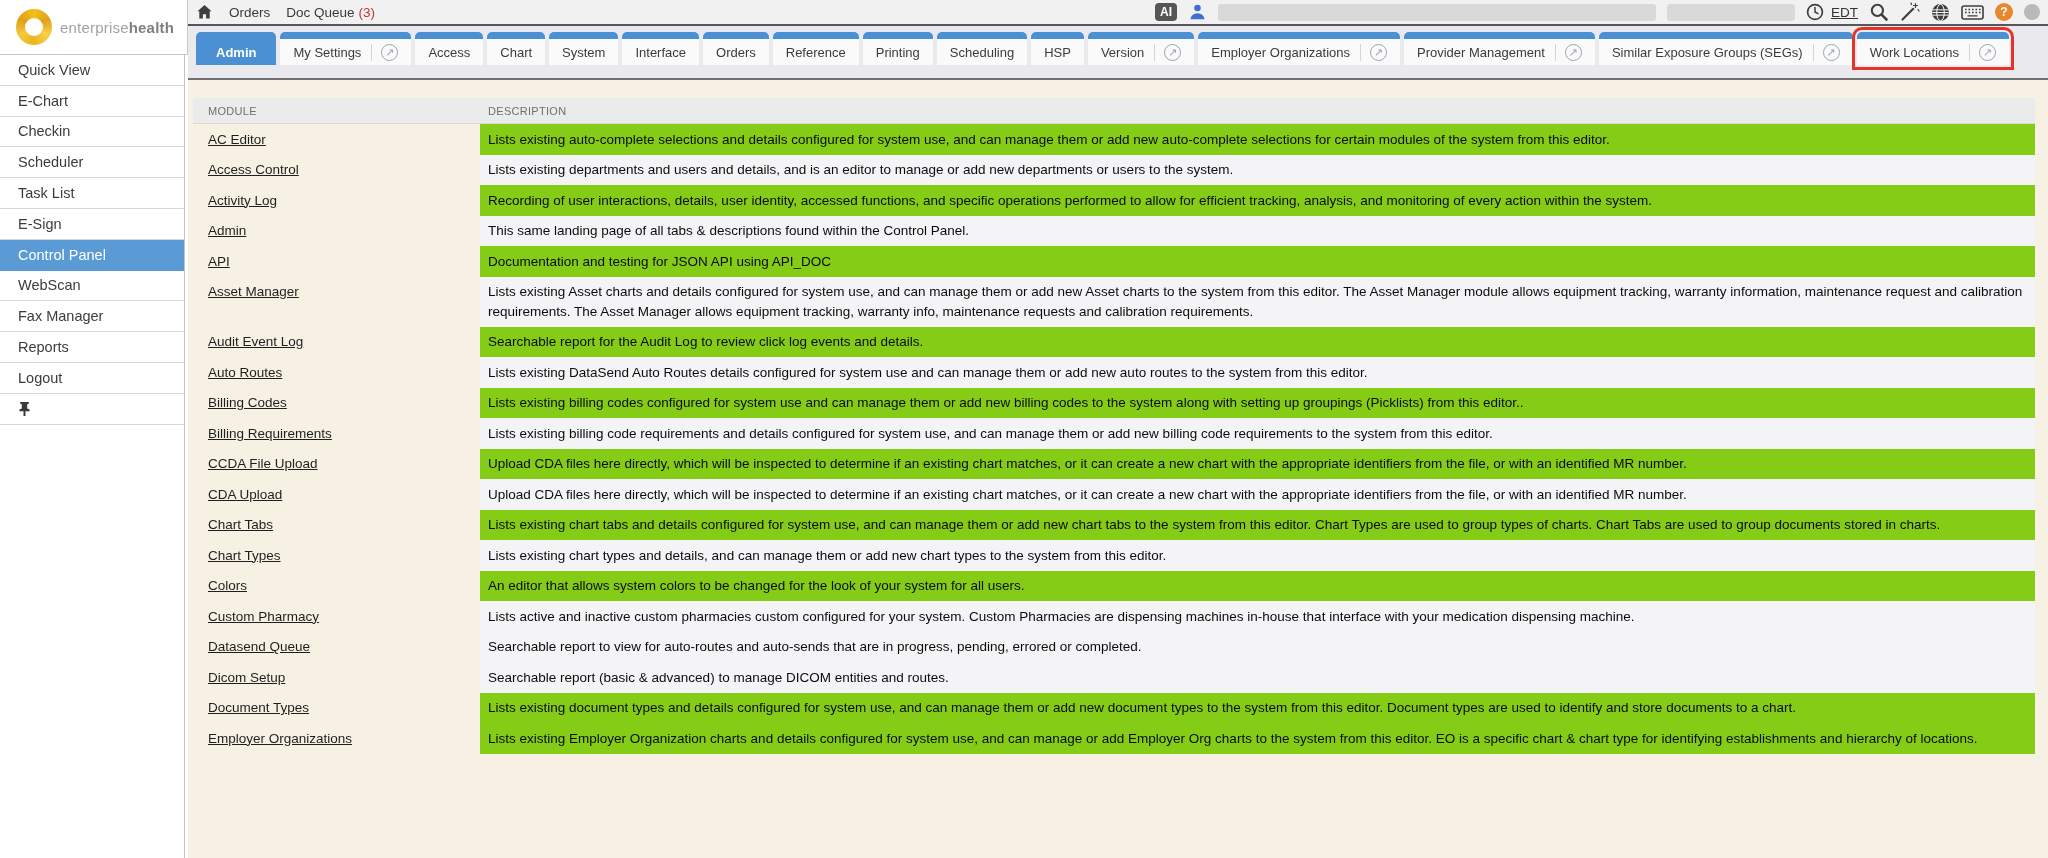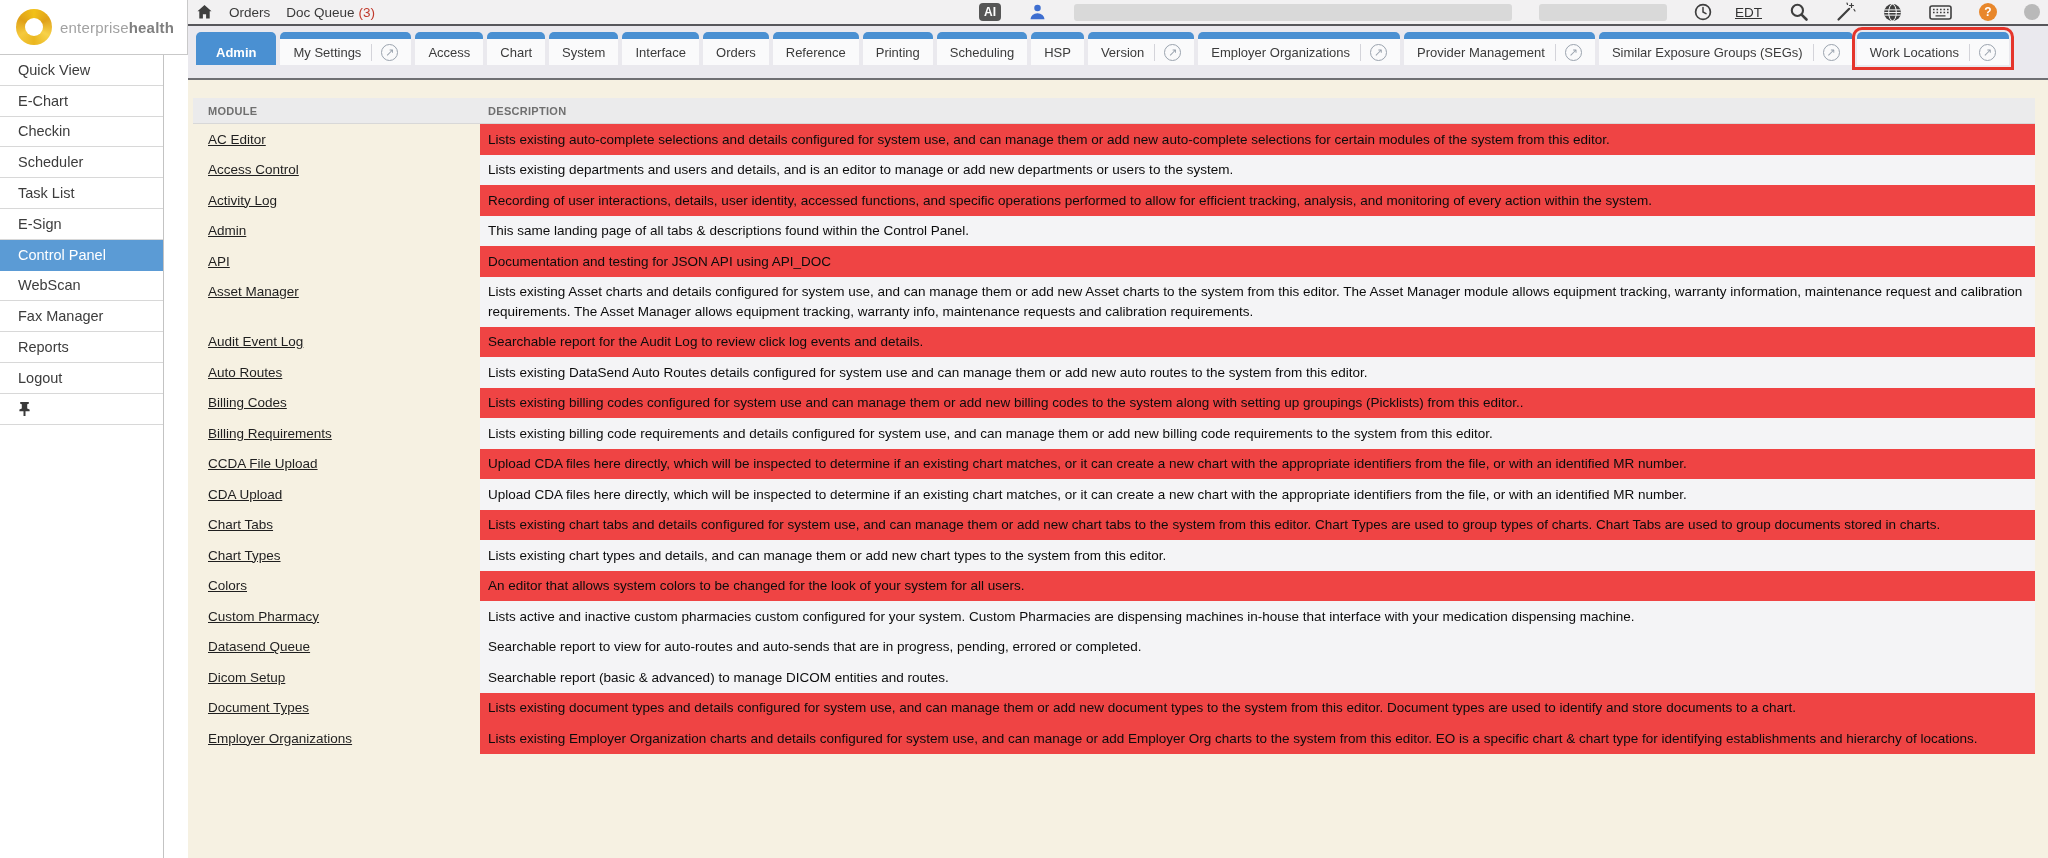--- a/index.html
+++ b/index.html
@@ -6,21 +6,21 @@
   html,body { width:2048px; height:858px; overflow:hidden;
     font-family:"Liberation Sans", sans-serif; background:#fff; }
 
   
   .topbar { position:absolute; left:0; top:0; width:2048px; height:26px;
     background:#f2f1f2; border-bottom:2px solid #57575b;
     display:flex; align-items:center; padding:0 8px 0 196px; z-index:2; }
   .crumbs { display:flex; align-items:center; gap:16px; font-size:13.5px; color:#3a3a3a; }
   .crumb { cursor:pointer; }
   .count-red { color:var(--count-red,#c0392b); margin-left:4px; }
-  .top-right { margin-left:auto; display:flex; align-items:center; gap:27px; }
+  .top-right { margin-left:auto; display:flex; align-items:center; gap:11px; }
   .ai-badge { background:#565656; color:#fff; font-weight:bold; font-size:12px;
     border-radius:4px; padding:2px 5px; line-height:14px; }
   .redact { background:#d9d9d9; height:17px; border-radius:3px; }
   .redact.long { width:438px; } .redact.short { width:128px; }
   .tz { font-size:13.5px; color:#333; margin-left:-4px;text-decoration:underline; }
   .help-circle { width:18px; height:18px; border-radius:50%; background:var(--help-orange,#e8872b);
     color:#fff; font-size:12px; font-weight:bold; display:flex; align-items:center; justify-content:center; }
   .presence { width:16px; height:16px; border-radius:50%; background:#b9b9b9; }
   .icon-svg { display:block; }
 
@@ -45,40 +45,40 @@
     display:flex; align-items:center; padding:12px 13px; font-size:13px; color:#3b3b3b;
     cursor:pointer; white-space:nowrap; }
   .tab.active { background:var(--tab-blue,#4a90d2); color:#fff; font-weight:bold; padding:0 20px; }
   .tab.highlighted { outline:3px solid var(--red-box,#e5352b); outline-offset:2px; }
   .tab-ext { margin-left:10px; padding-left:9px; border-left:1px solid #d4d4da;
     display:flex; align-items:center; }
   .ext-glyph { width:17px; height:17px; border:1px solid #9aa3ae; border-radius:50%;
     color:#9aa3ae; font-size:11px; line-height:15px; text-align:center; display:block; }
 
   
-  .sidebar { position:absolute; left:0; top:55px; width:164px; bottom:0; background:#fff;
+  .sidebar { position:absolute; left:0; top:55px; width:185px; bottom:0; background:#fff;
     border-right:1px solid #c3c3c3; z-index:3; }
   .side-item { height:30.8px; display:flex; align-items:center; padding-left:18px;
     font-size:14.5px; color:#3c3c3c; border-bottom:1px solid #d8d8d8; cursor:pointer; }
   .side-item.active { background:var(--sidebar-active,#5b9bd5); color:#fff; border-bottom:1px solid var(--sidebar-active,#5b9bd5); }
   .pin-row svg { display:block; }
 
   
   .content { position:absolute; left:188px; top:80px; right:0; bottom:0;
     background:var(--beige,#f6f1e2); }
   table.modules { border-collapse:collapse; table-layout:fixed;
     margin:18px 13px 0 5px; width:1842px; }
-  th { background:#ebebec; color:#6f6f6f; font-size:11px; font-weight:bold;
+  th { background:#ebebec; color:#6f6f6f; font-size:11px; font-weight:normal;
     text-align:left; letter-spacing:.3px; padding:7px 8px 6px 8px;
     border-bottom:1px solid #d8d8d8; }
   th.col-mod { width:287px; padding-left:15px; }
   td { vertical-align:top; font-size:13.5px; line-height:19.5px; padding:5.5px 8px; }
   td.cell-mod { padding-left:15px; }
   tr.alt td.cell-desc { background:var(--alt-row,#f4f4f6); }
-  tr:not(.alt) td.cell-desc { background:#ef4444; }
+  tr:not(.alt) td.cell-desc { background:#84cc16; }
   td.cell-desc { color:#0c0c0c; }
   .mod-link { color:#1f1f1f; text-decoration:underline; cursor:pointer; }
 </style>
 </head>
 <body>
 
 <div class="topbar">
   <div class="crumbs">
     <svg class="icon-svg" width="17" height="16" viewBox="0 0 16 16">
         <path fill="#3f3f3f" d="M8 1 15 7.2 13.2 7.2 13.2 14.5 9.6 14.5 9.6 10.2 6.4 10.2 6.4 14.5 2.8 14.5 2.8 7.2 1 7.2 Z"></path>

